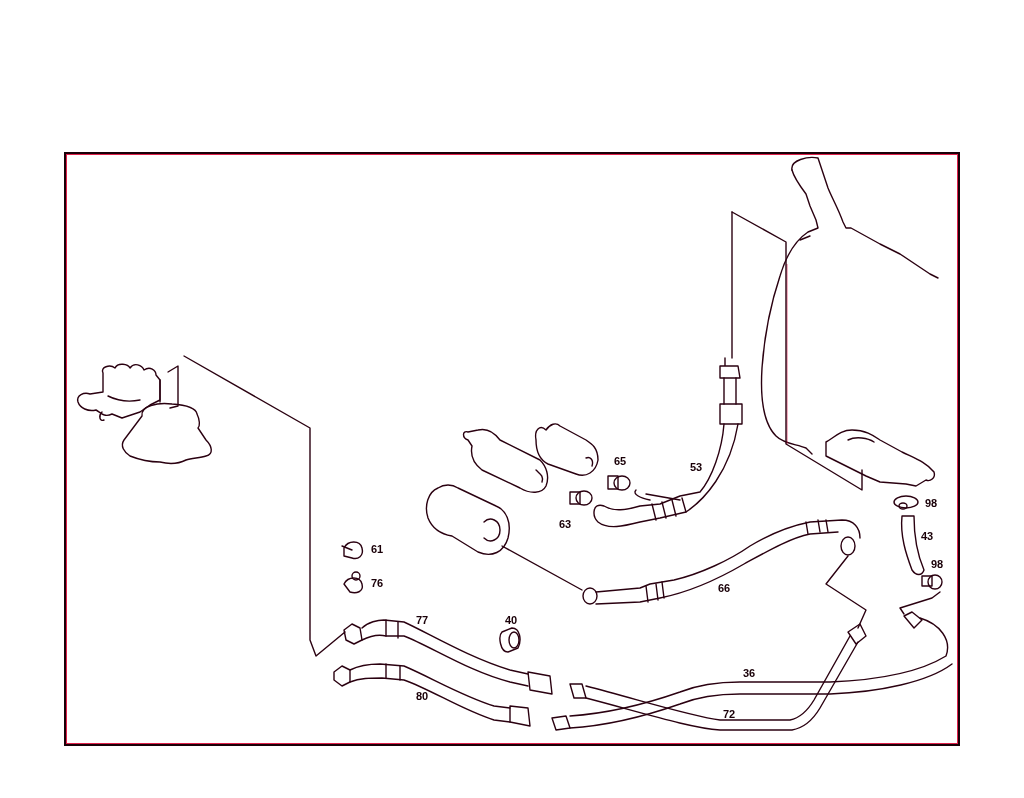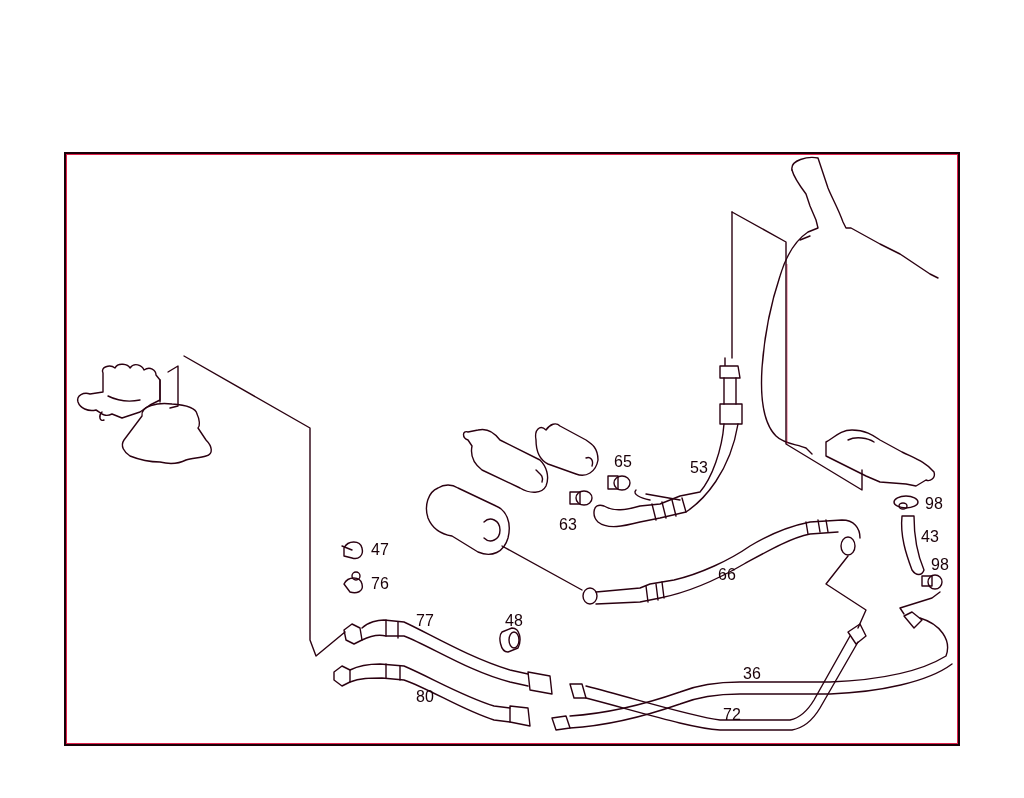--- a/index.html
+++ b/index.html
@@ -3,21 +3,21 @@
 <meta charset="utf-8">
 <style>
   html, body { margin:0; padding:0; background:#ffffff; }
   body { width:1024px; height:798px; position:relative; overflow:hidden;
          font-family:"Liberation Sans", sans-serif; }
   #frame { position:absolute; left:64px; top:152px; width:896px; height:594px;
            border:2px solid #1a0008; box-shadow: 0 0 0 1px #e0204a inset; box-sizing:border-box; }
   svg { position:absolute; left:0; top:0; }
   .ln { fill:none; stroke:#2a0010; stroke-width:1.4; stroke-linecap:round; stroke-linejoin:round; }
   .lr { fill:none; stroke:#d8184a; stroke-width:0.7; }
-  .label { position:absolute; font-size:16px; font-weight:normal; color:#1a0008; line-height:11px; }
+  .label { position:absolute; font-size:11px; font-weight:bold; color:#1a0008; line-height:11px; }
 </style>
 </head>
 <body>
 
 <div id="frame"></div>
 
 <svg width="1024" height="798" viewBox="0 0 1024 798">
 
   <g>
     <path class="ln" d="M103,373 C100,367 110,364 115,368 C118,362 128,364 130,368 C134,362 142,365 144,370 C150,366 156,370 156,375 L160,380 L160,400 L150,405 L140,412 L122,418 L112,414 C104,418 100,412 96,410 C88,412 80,408 78,402 C76,395 84,392 90,394 L103,392 Z"></path>
@@ -131,20 +131,20 @@
     <path class="ln" d="M848,632 L860,624 L866,636 L856,644 Z"></path>
   </g>
 </svg>
 
 <span class="label" style="left:690px;top:462px">53</span>
 <span class="label" style="left:614px;top:456px">65</span>
 <span class="label" style="left:559px;top:519px">63</span>
 <span class="label" style="left:925px;top:498px">98</span>
 <span class="label" style="left:921px;top:531px">43</span>
 <span class="label" style="left:931px;top:559px">98</span>
-<span class="label" style="left:371px;top:544px">47</span>
+<span class="label" style="left:371px;top:544px">61</span>
 <span class="label" style="left:371px;top:578px">76</span>
-<span class="label" style="left:718px;top:569px">66</span>
+<span class="label" style="left:718px;top:583px">66</span>
 <span class="label" style="left:416px;top:615px">77</span>
-<span class="label" style="left:505px;top:615px">48</span>
+<span class="label" style="left:505px;top:615px">40</span>
 <span class="label" style="left:416px;top:691px">80</span>
 <span class="label" style="left:743px;top:668px">36</span>
 <span class="label" style="left:723px;top:709px">72</span>
 
 </body></html>

